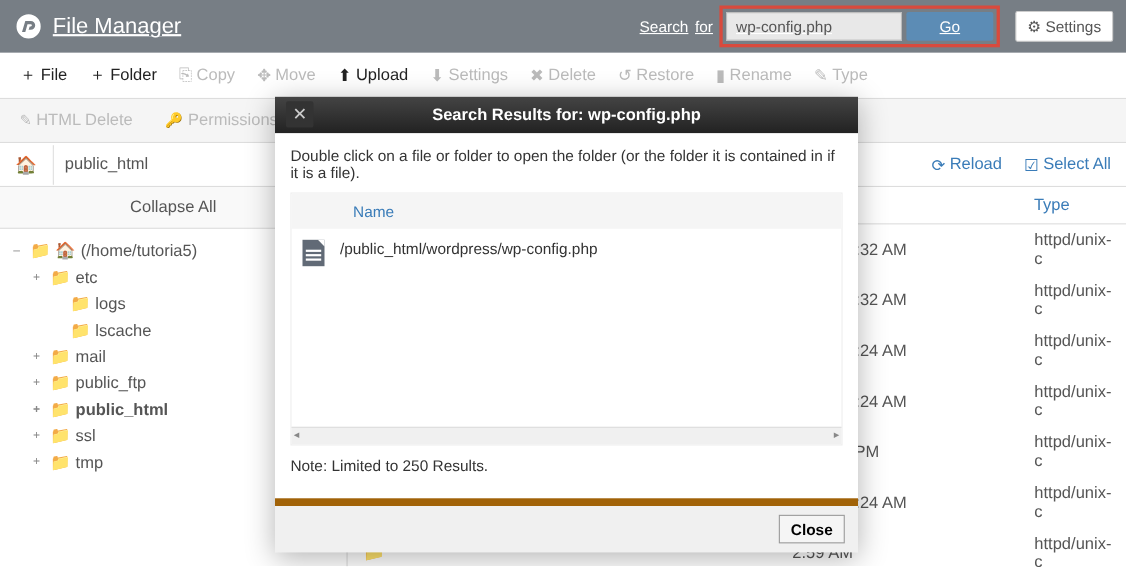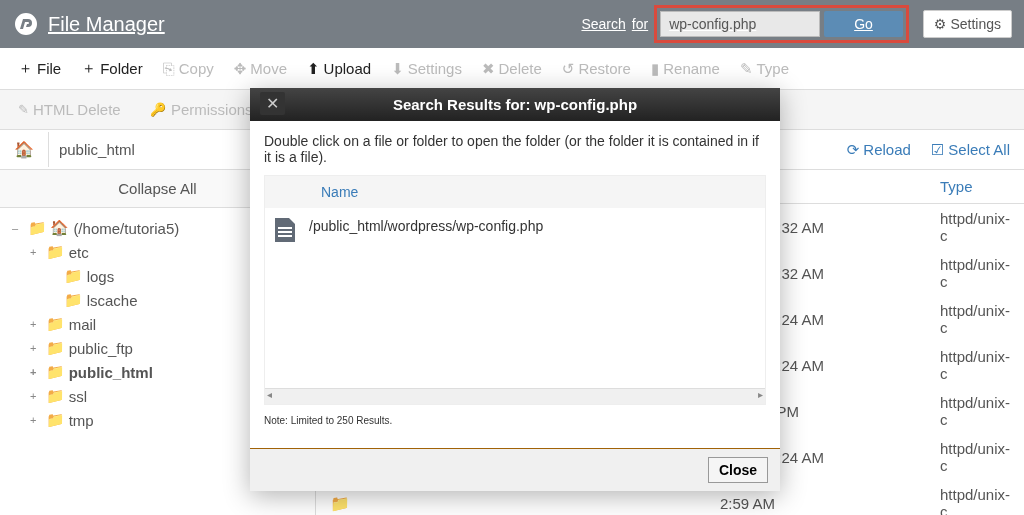--- a/index.html
+++ b/index.html
@@ -63,22 +63,22 @@
 .modal-table { border: 1px solid #eee; }
 .modal-th { background: #f5f5f5; padding: 8px 10px 8px 56px; color: #3a7cb8; font-size: 14px; }
 .modal-row { display: flex; align-items: flex-start; padding: 10px; gap: 14px; }
 .file-icon { width: 20px; height: 24px; background: #616a76; position: relative; }
 .file-icon::before { content: ''; position: absolute; top: 0; right: 0; border-style: solid; border-width: 0 6px 6px 0; border-color: transparent #fff transparent transparent; }
 .file-icon::after { content: ''; position: absolute; left: 3px; top: 9px; right: 3px; height: 2px; background: #fff; box-shadow: 0 4px 0 #fff, 0 8px 0 #fff; }
 .modal-scroll { height: 180px; overflow-y: auto; position: relative; }
 .modal-hscroll { height: 16px; background: #f0f0f0; border-top: 1px solid #ddd; position: relative; }
 .modal-hscroll::before { content: '◂'; position: absolute; left: 2px; color: #888; font-size: 10px; }
 .modal-hscroll::after { content: '▸'; position: absolute; right: 2px; color: #888; font-size: 10px; }
-.modal-note { padding: 10px 0; font-size: 10px; }
-.modal-footer { display: flex; justify-content: flex-end; padding: 8px 12px; background: #f0f0f0; border-top: 1px solid #a16207; }
+.modal-note { padding: 10px 0; font-size: 14px; }
+.modal-footer { display: flex; justify-content: flex-end; padding: 8px 12px; background: #f0f0f0; border-top: 7px solid #a16207; }
 .close-btn { background: #f5f5f5; border: 1px solid #999; padding: 4px 10px; font-weight: bold; cursor: pointer; font-size: 14px; }
 
 .icon-sm { font-size: 13px; }
 </style>
 </head>
 <body>
 
 <div class="header">
   <div class="logo">
     <span class="logo-icon">

